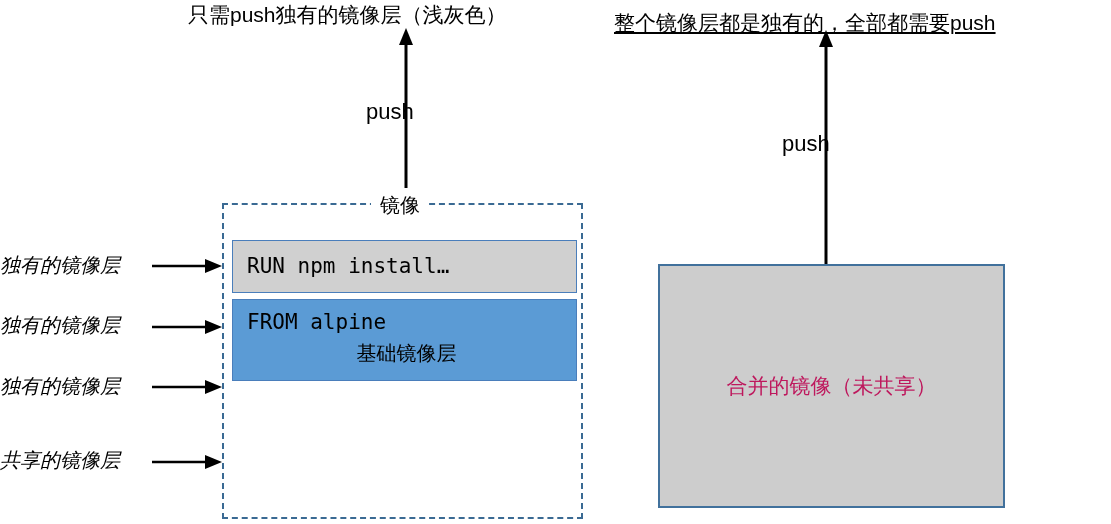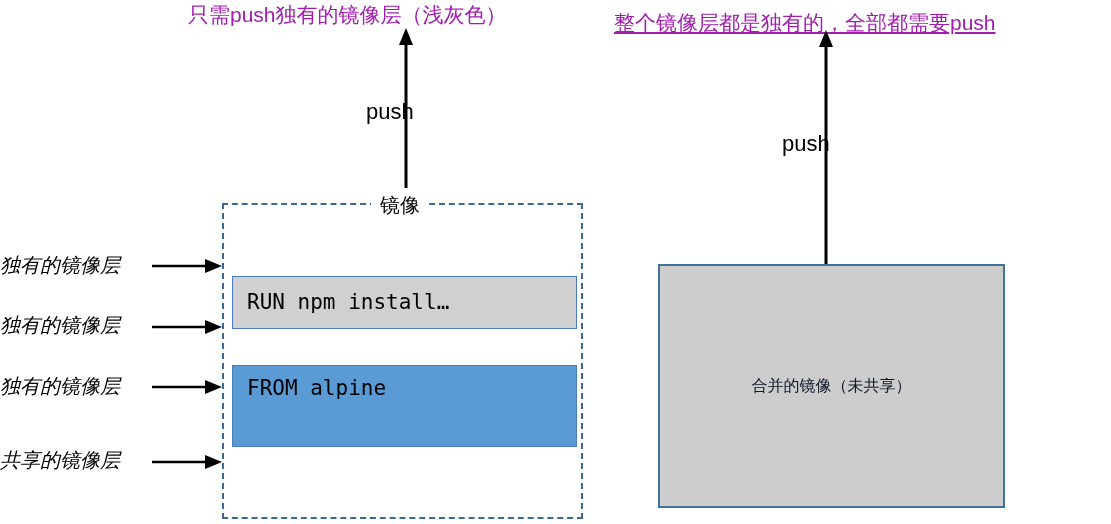--- a/index.html
+++ b/index.html
@@ -15,21 +15,21 @@
     font-family: "Liberation Sans", "DejaVu Sans", sans-serif;
     color: #000000;
   }
   .abs { position: absolute; }
 
   
   .caption {
     font-size: 21px;
     line-height: 26px;
     white-space: nowrap;
-    color: #a21caf;
+    color: #000000;
   }
   #caption-left  { left: 188px; top: 2px; }
   #caption-right { left: 614px; top: 10px; text-decoration: underline; }
 
   
   .push-label {
     font-size: 22px;
     line-height: 26px;
     white-space: nowrap;
   }
@@ -68,21 +68,20 @@
   }
   .layer {
     box-sizing: border-box;
     border: 1.5px solid #4a7ebb;
     background: #d0d0d0;
     margin-bottom: 6px;
     position: relative;
     font-family: "DejaVu Sans Mono", "Liberation Mono", monospace;
     font-size: 21px;
     color: #000;
-    margin-top: 36px;
   }
   .layer.unique {
     height: 53px;
     padding: 13px 0 0 14px;
   }
   .layer.base {
     height: 82px;
     background: #5b9bd5;
     margin-bottom: 0;
     padding: 10px 0 8px 14px;
@@ -123,24 +122,24 @@
     width: 347px;
     height: 244px;
     box-sizing: border-box;
     border: 2px solid #41719c;
     background: #cdcdcd;
     display: flex;
     align-items: center;
     justify-content: center;
   }
   #merged-image-label {
-    font-size: 16px;
-    line-height: 26px;
-    white-space: nowrap;
-    color: #0f172a;
+    font-size: 21px;
+    line-height: 26px;
+    white-space: nowrap;
+    color: #be185d;
   }
 </style>
 </head>
 <body>
 
 <div class="abs caption" id="caption-left">只需push独有的镜像层（浅灰色）</div>
 
 <div class="abs caption" id="caption-right">整个镜像层都是独有的，全部都需要push</div>
 
 <svg class="abs" id="arrow-left-svg" width="22" height="160" viewBox="0 0 22 160">
@@ -161,20 +160,21 @@
 <div class="abs" id="layer-stack">
 
   <div class="layer unique">
     <span class="cmd">RUN npm install…</span>
   </div>
 
 
 
   <div class="layer base">
     <span class="cmd">FROM alpine</span>
+    <span class="base-sub">基础镜像层</span>
   </div>
 
 </div>
 
 <div class="abs annot" id="annot-0">独有的镜像层</div>
 <svg class="abs annot-arrow-svg" id="annot-arrow-0" width="72" height="20" viewBox="0 0 72 20">
   <line x1="0" y1="10" x2="58" y2="10" stroke="#000" stroke-width="2.5"></line>
   <polygon points="70,10 53,3 53,17" fill="#000"></polygon>
 </svg>
 

